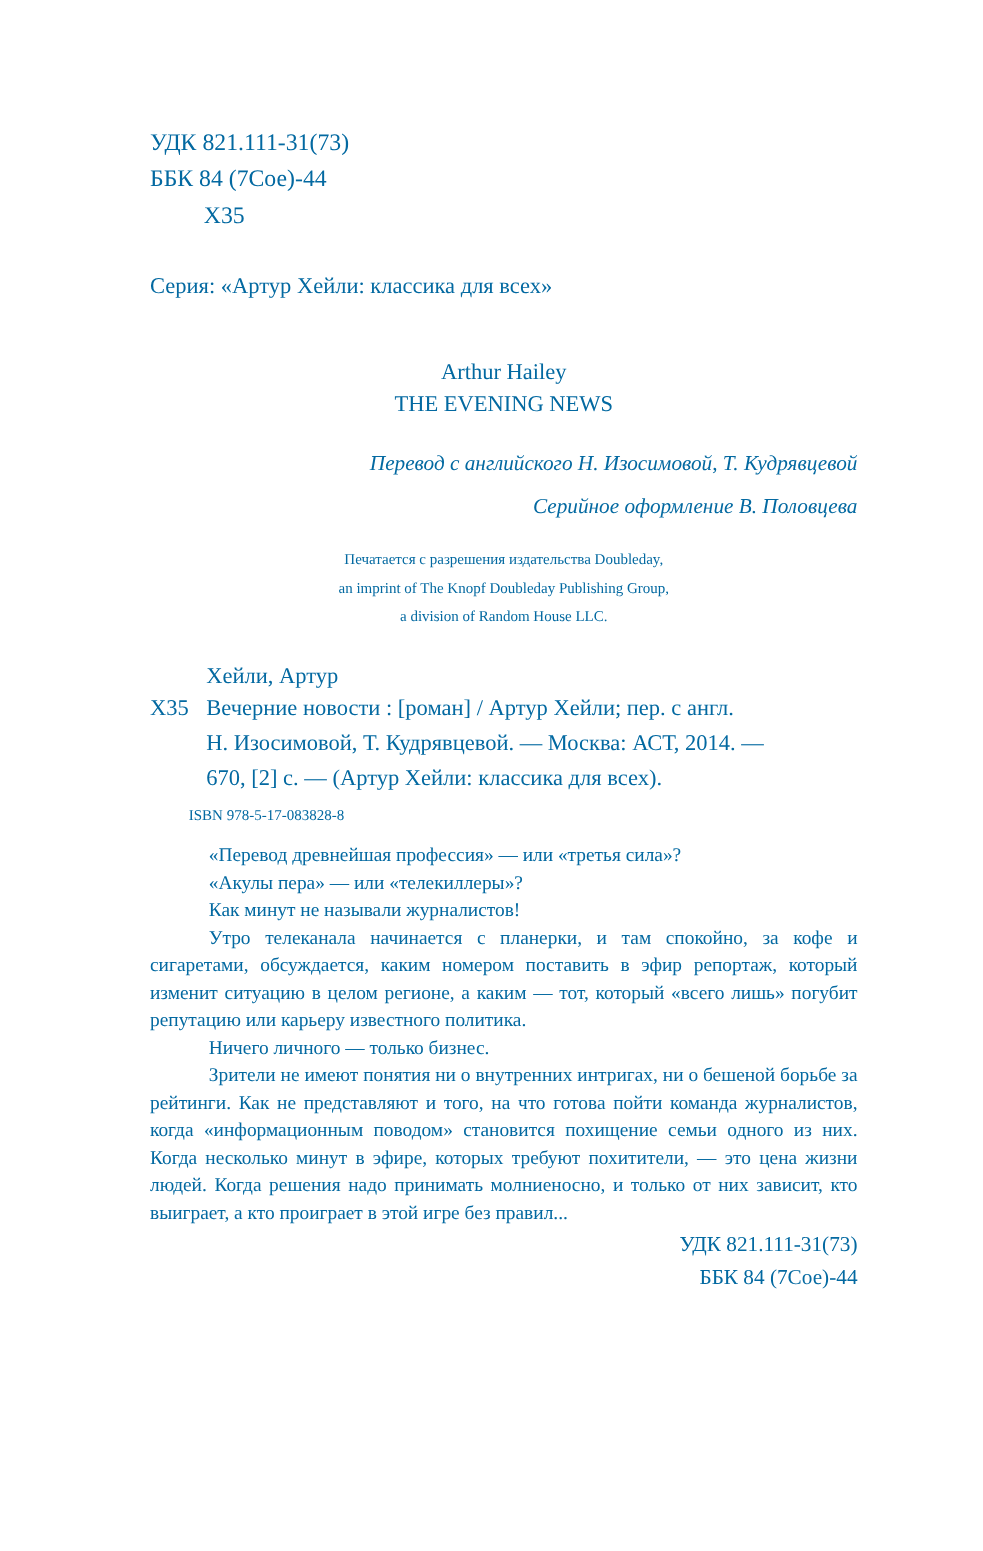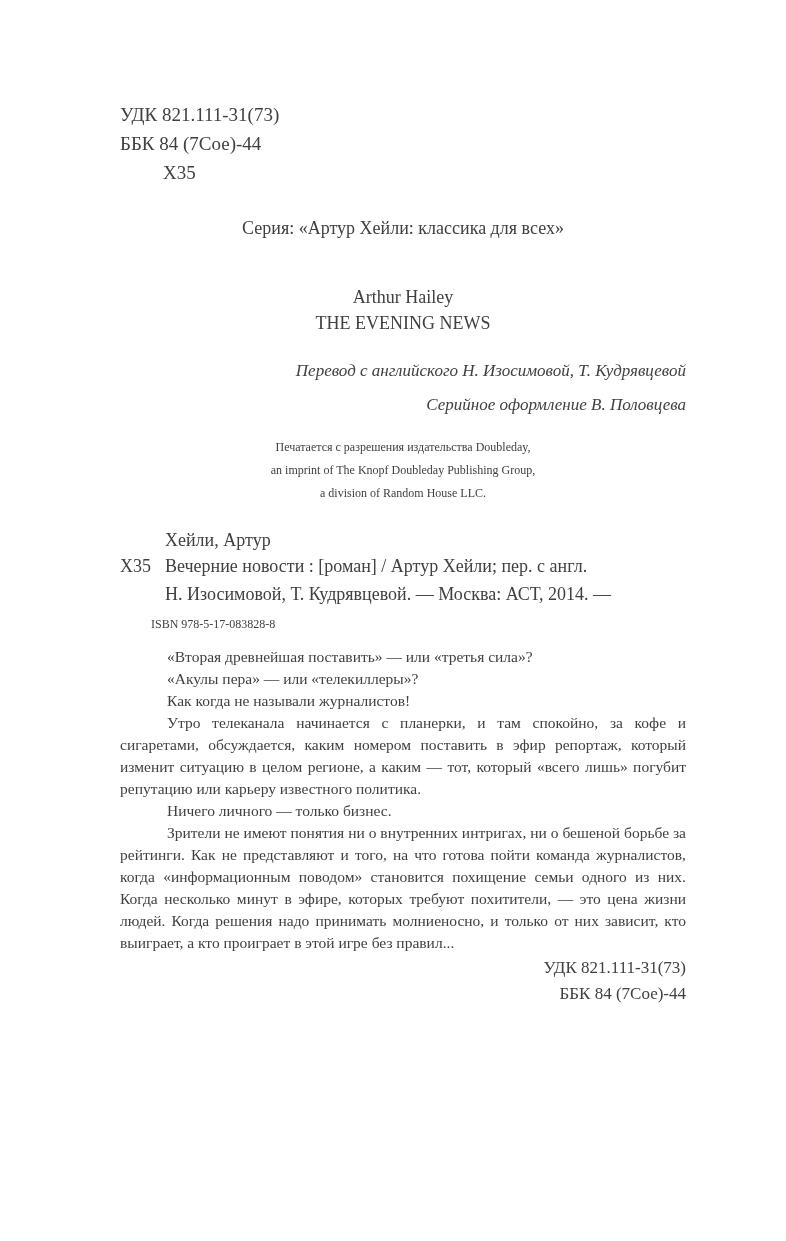--- a/index.html
+++ b/index.html
@@ -1,34 +1,34 @@
 <!DOCTYPE html>
 <html><head>
 <meta charset="utf-8">
 <style>
   * { margin: 0; padding: 0; box-sizing: border-box; }
   html, body { background: #ffffff; }
   .page {
     width: 786px;
     height: 1241px;
     background: #ffffff;
-    color: #404040;
+    color: #0369a1;
     font-family: "Liberation Serif", "DejaVu Serif", serif;
     padding: 100px 100px 0 120px;
     position: relative;
     overflow: hidden;
     border-radius: 12px;
   }
 
   
   .top-codes { font-size: 19px; line-height: 29px; }
   .code-x35 { margin-left: 43px; }
 
   
-  .series { text-align: center; font-size: 18px; margin-top: 31px; }
+  .series { font-size: 18px; margin-top: 31px; }
 
   
   .orig { text-align: center; font-size: 18px; line-height: 26px; margin-top: 45px; }
 
   
   .credit { text-align: right; font-style: italic; font-size: 17px; }
   .credit-translation { margin-top: 25px; }
   .credit-design { margin-top: 14px; }
 
   
@@ -76,28 +76,29 @@
     <div>an imprint of The Knopf Doubleday Publishing Group,</div>
     <div>a division of Random House LLC.</div>
   </div>
 
   <div class="catalog-author">Хейли, Артур</div>
 
   <div class="catalog-record">
     <span class="catalog-code">Х35</span>
     <div>Вечерние новости : [роман] / Артур Хейли; пер. с англ.</div>
     <div>Н. Изосимовой, Т. Кудрявцевой. — Москва: АСТ, 2014. —</div>
+    <div>670, [2] с. — (Артур Хейли: классика для всех).</div>
   </div>
 
   <div class="isbn">ISBN 978-5-17-083828-8</div>
 
   <div class="annotation">
-    <p>«Вторая древнейшая поставить» — или «третья сила»?</p>
+    <p>«Перевод древнейшая профессия» — или «третья сила»?</p>
     <p>«Акулы пера» — или «телекиллеры»?</p>
-    <p>Как когда не называли журналистов!</p>
+    <p>Как минут не называли журналистов!</p>
     <p>Утро телеканала начинается с планерки, и там спокойно, за кофе и сигаретами, обсуждается, каким номером поставить в эфир репортаж, который изменит ситуацию в целом регионе, а каким — тот, который «всего лишь» погубит репутацию или карьеру известного политика.</p>
     <p>Ничего личного — только бизнес.</p>
     <p>Зрители не имеют понятия ни о внутренних интригах, ни о бешеной борьбе за рейтинги. Как не представляют и того, на что готова пойти команда журналистов, когда «информационным поводом» становится похищение семьи одного из них. Когда несколько минут в эфире, которых требуют похитители, — это цена жизни людей. Когда решения надо принимать молниеносно,  и только от них  зависит, кто выиграет, а кто проиграет в этой игре без правил...</p>
   </div>
 
   <div class="bottom-codes">
     <div>УДК 821.111-31(73)</div>
     <div>ББК 84 (7Сое)-44</div>
   </div>
 

